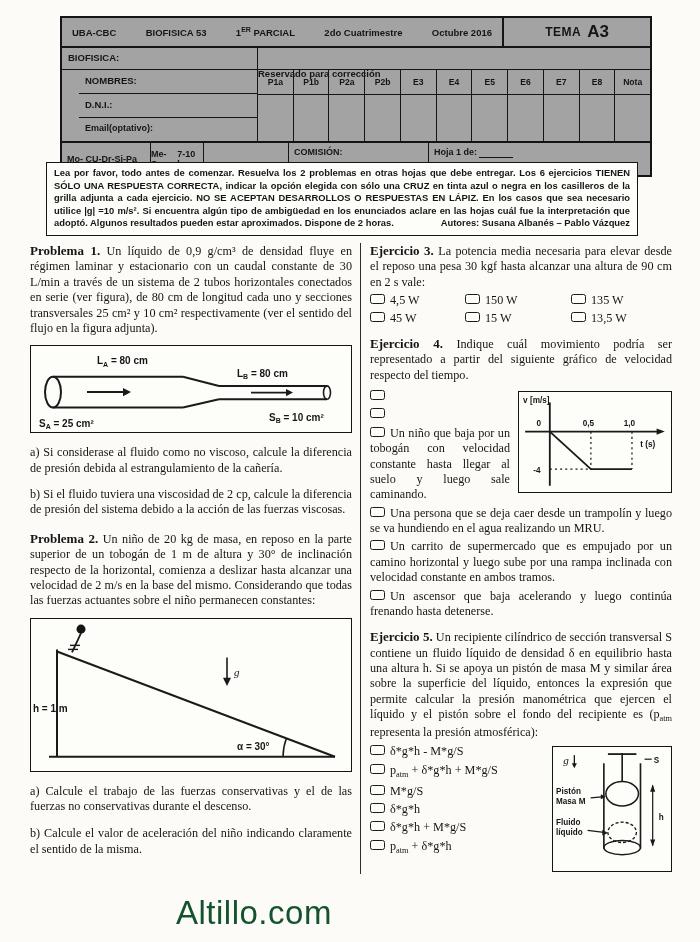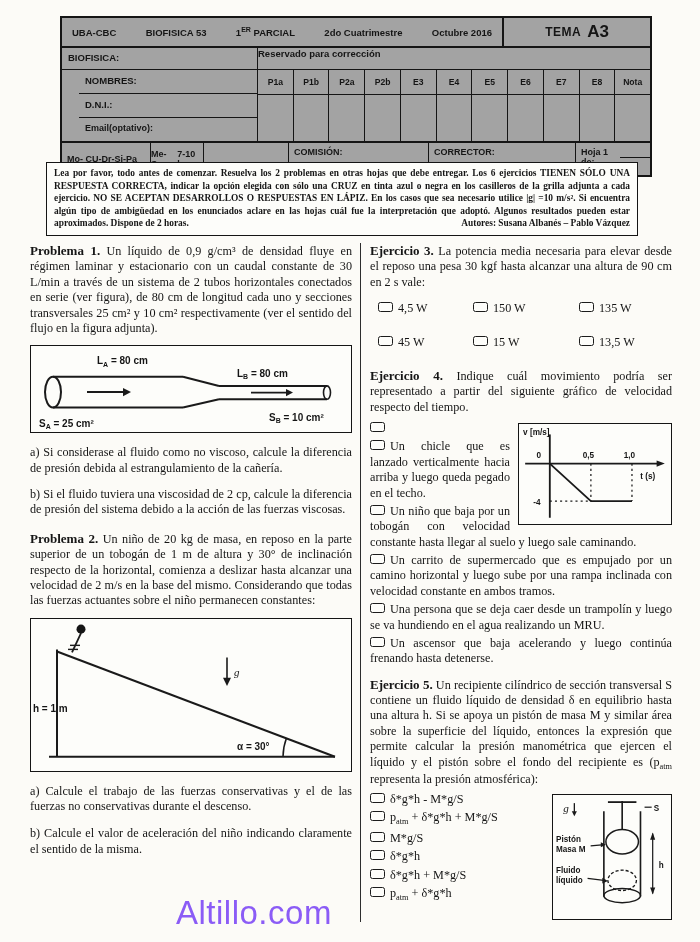--- a/index.html
+++ b/index.html
@@ -11,21 +11,21 @@
   
   .hdr{position:absolute;left:60px;top:16px;width:592px;border:2px solid #151515;box-sizing:border-box;background:#a3a3a3;}
   .hrow{display:flex;box-sizing:border-box;}
   .hr1{height:30px;border-bottom:2px solid #151515;font-family:"Liberation Sans",sans-serif;font-weight:bold;font-size:9.5px;align-items:center;}
   .hr1-left{flex:1;display:flex;justify-content:space-between;align-items:center;padding:0 10px;}
   .tema-cell{width:146px;border-left:2px solid #151515;height:100%;display:flex;align-items:center;justify-content:center;gap:6px;}
   .tema-lab{font-size:12px;letter-spacing:.5px;}
   .tema-val{font-size:17px;font-weight:bold;}
   .hr2{height:22px;border-bottom:1.6px solid #151515;font-family:"Liberation Sans",sans-serif;font-weight:bold;font-size:9.5px;}
   .lab-cell{width:196px;border-right:1.6px solid #151515;box-sizing:border-box;padding:4px 0 0 6px;}
-  .reservado{flex:1;text-align:left;padding-top:0;}
+  .reservado{flex:1;text-align:left;padding-top:20px;}
   .hr345{border-bottom:0;}
   .left-labels{width:196px;border-right:1.6px solid #151515;box-sizing:border-box;font-family:"Liberation Sans",sans-serif;font-weight:bold;font-size:9.5px;padding-left:17px;}
   .left-labels .lrow{height:24px;box-sizing:border-box;padding:5px 0 0 6px;border-bottom:1.2px solid #151515;}
   .left-labels .lrow:last-child{height:22px;border-bottom:none;font-size:9px;}
   .grade-wrap{flex:1;display:flex;flex-direction:column;}
   .grade-row{display:flex;height:24px;border-bottom:1.2px solid #151515;}
   .score-row{display:flex;height:46px;}
   .gcell{flex:1;border-left:1.2px solid #151515;box-sizing:border-box;display:flex;align-items:center;justify-content:center;
          font-family:"Liberation Sans",sans-serif;font-weight:bold;font-size:8.6px;}
   .grade-row .gcell:first-child,.score-row .gcell:first-child{border-left:none;}
@@ -34,52 +34,52 @@
   .hr6 .c:last-child{border-right:none;}
   .c-turno1{width:89px;}
   .c-turno2{width:53px;flex-direction:row;justify-content:center;padding-left:0 !important;align-items:center;}
   .c-aula{width:85px;align-items:flex-start !important;padding-top:20px;}
   .c-comision{width:140px;align-items:flex-start !important;padding-top:4px;}
   .c-corrector{width:147px;align-items:flex-start !important;padding-top:4px;}
   .c-hoja{flex:1;align-items:flex-start !important;padding-top:4px;}
   .blank-line{display:inline-block;width:34px;border-bottom:1.1px solid #151515;height:10px;margin-left:2px;}
   
   .instr{position:absolute;left:46px;top:162px;width:592px;box-sizing:border-box;border:1.6px solid #151515;
-         padding:4px 7px 5px 7px;font-family:Liberation Serif, serif;font-weight:bold;font-size:9.4px;
+         padding:4px 7px 5px 7px;font-family:Liberation Sans, sans-serif;font-weight:bold;font-size:9.4px;
          line-height:1.34;text-align:justify;background:#fdfdfa;}
   .autores{display:block;text-align:right;margin-top:-12.6px;}
   
   .main{position:absolute;left:30px;top:243px;width:642px;display:flex;align-items:stretch;}
   .colL{width:330px;box-sizing:border-box;padding-right:8px;}
   .colR{width:312px;box-sizing:border-box;border-left:1.3px solid #2d2d2d;padding-left:9px;}
   .p{font-size:12.2px;line-height:1.26;text-align:justify;margin:0 0 9px 0;}
   .p b{font-size:13px;}
   .figbox{border:1.8px solid #151515;position:relative;margin:1px 0 12px 0;background:#fdfdfa;}
   .fig1{height:86px;}
   .fig2{height:152px;}
   svg{display:block;}
   .sk{stroke:#1a1a1a;fill:none;}
   .figlab{font-family:"Liberation Sans",sans-serif;font-weight:bold;font-size:10px;fill:#151515;}
   .figlab-s{font-family:"Liberation Sans",sans-serif;font-weight:bold;font-size:8px;fill:#151515;}
   .gser{font-family:"Liberation Serif",serif;font-style:italic;font-size:11px;fill:#151515;}
   
   .opt{margin:0 0 3px 0;font-size:12.2px;line-height:1.26;text-align:justify;}
   .cb{display:inline-block;width:13px;height:8px;border:1.6px solid #1b1b1b;border-radius:2.5px;margin-right:5px;vertical-align:0px;background:#fdfdfa;}
   .og3{display:grid;grid-template-columns:95px 106px 1fr;row-gap:2px;margin:2px 0 10px 0;}
-  .og3 .opt{margin:8px;}
+  .og3 .opt{margin:0;}
   .ogl{margin:2px 0 10px 0;}
   sub{font-size:0.68em;}
   
   .gbox{float:right;width:152px;height:100px;border:1.6px solid #151515;margin:2px 0 4px 8px;background:#fdfdfa;}
   
   .f5box{float:right;width:118px;height:124px;border:1.6px solid #151515;margin:2px 0 2px 7px;background:#fdfdfa;}
   .clearfix::after{content:"";display:block;clear:both;}
   
   .wm{position:absolute;left:176px;top:894px;font-family:"Liberation Sans",sans-serif;
-      font-size:33px;color:#8b5cf6;letter-spacing:.5px;}
+      font-size:33px;color:#14532d;letter-spacing:.5px;}
 </style>
 </head>
 <body>
 
 <div class="hdr">
   <div class="hrow hr1">
     <div class="hr1-left">
       <span>UBA-CBC</span>
       <span>BIOFISICA 53</span>
       <span><span>1</span><sup style="font-size:7px">ER</sup><span> PARCIAL</span></span>
@@ -131,21 +131,20 @@
     </div>
   </div>
   <div class="hrow hr6">
     <div class="c c-turno1">Mo- CU-Dr-Si-Pa</div>
     <div class="c c-turno2">
       <span>Me-Sa</span>
         <span>7-10 h</span>
     </div>
     <div class="c c-aula">AULA:</div>
     <div class="c c-comision">COMISIÓN:</div>
-    <div class="c c-corrector">CORRECTOR:</div>
     <div class="c c-hoja">
       <span>Hoja 1 de:</span>
         <span class="blank-line"></span>
     </div>
   </div>
 </div>
 
 <div class="instr">
   <span>Lea por favor, todo antes de comenzar. Resuelva los 2 problemas en otras hojas que debe entregar. Los 6 ejercicios TIENEN SÓLO UNA RESPUESTA CORRECTA, indicar la opción elegida con sólo una CRUZ en tinta azul o negra en los casilleros de la grilla adjunta a cada ejercicio. NO SE ACEPTAN DESARROLLOS O RESPUESTAS EN LÁPIZ. En los casos que sea necesario utilice |g| =10 m/s². Si encuentra algún tipo de ambigüedad en los enunciados aclare en las hojas cuál fue la interpretación que adoptó. Algunos resultados pueden estar aproximados. Dispone de 2 horas.</span>
   <span class="autores">Autores: Susana Albanés – Pablo Vázquez</span>
@@ -243,24 +242,24 @@
           <text class="figlab-s" x="4" y="11">v [m/s]</text>
           <text class="figlab-s" x="17" y="33">0</text>
           <text class="figlab-s" x="62" y="33">0,5</text>
           <text class="figlab-s" x="102" y="33">1,0</text>
           <text class="figlab-s" x="14" y="78">-4</text>
           <text class="figlab-s" x="118" y="53">t (s)</text>
         </svg>
       </div>
       <div class="ogl">
           <div class="opt"><span class="cb"></span></div>
-          <div class="opt"><span class="cb"></span><span>Un chicle que es lanzado verticalmente hacia arriba y luego queda pegado en el techo.</span></div>
+          <div class="opt"><span class="cb"></span></div>
           <div class="opt"><span class="cb"></span><span>Un niño que baja por un tobogán con velocidad constante hasta llegar al suelo y luego sale caminando.</span></div>
+          <div class="opt"><span class="cb"></span><span>Una persona que se deja caer desde un trampolín y luego se va hundiendo en el agua realizando un MRU.</span></div>
           <div class="opt"><span class="cb"></span><span>Un carrito de supermercado que es empujado por un camino horizontal y luego sube por una rampa inclinada con velocidad constante en ambos tramos.</span></div>
-          <div class="opt"><span class="cb"></span><span>Una persona que se deja caer desde un trampolín y luego se va hundiendo en el agua realizando un MRU.</span></div>
           <div class="opt"><span class="cb"></span><span>Un ascensor que baja acelerando y luego continúa frenando hasta detenerse.</span></div>
         </div>
     </div>
 
     <div class="p" style="margin-bottom:4px;">
       <b>Ejercicio 5.</b>
       <span><span>Un recipiente cilíndrico de sección transversal S contiene un fluido líquido de densidad δ en equilibrio hasta una altura h. Si se apoya un pistón de masa M y similar área sobre la superficie del líquido, entonces la expresión que permite calcular la presión manométrica que ejercen el líquido y el pistón sobre el fondo del recipiente es (p</span><sub>atm</sub><span> representa la presión atmosférica):</span></span>
     </div>
     <div class="clearfix">
       <div class="f5box">

